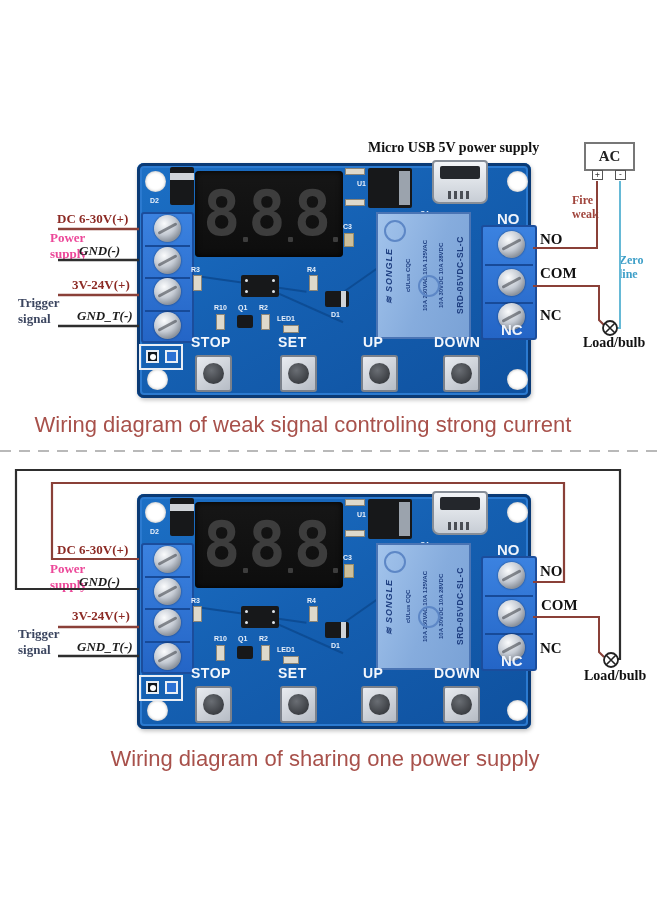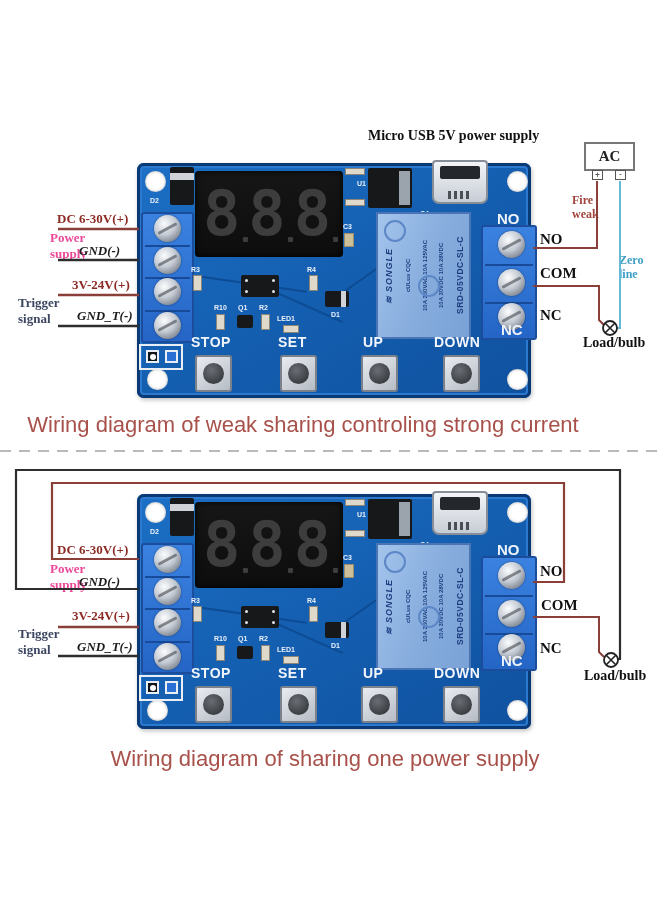--- a/index.html
+++ b/index.html
@@ -84,21 +84,21 @@
               background:radial-gradient(circle at 40% 35%,#6a6e74,#3c3f44 70%);}
 
   .trace{position:absolute;height:1.5px;background:#0d4c94;}
 </style>
 </head>
 <body>
 
 <div class="page">
 
   <div>
-    <div class="abs serifb usb-label" style="left:368px;top:128px;">Micro USB 5V power supply</div>
+    <div class="abs serifb usb-label" style="left:368px;top:140px;">Micro USB 5V power supply</div>
 
     <div class="pcb" style="top:163px;">
   <div class="abs hole" style="left:8px;top:8px;"></div>
   <div class="abs hole" style="left:370px;top:8px;"></div>
   <div class="abs hole" style="left:10px;top:206px;"></div>
   <div class="abs hole" style="left:370px;top:206px;"></div>
 
   <div class="trace" style="left:120px;top:140px;width:90px;transform:rotate(24deg);"></div>
   <div class="trace" style="left:200px;top:108px;width:70px;transform:rotate(-35deg);"></div>
   <div class="trace" style="left:60px;top:120px;width:110px;transform:rotate(8deg);"></div>
@@ -219,21 +219,21 @@
     <div class="abs serifb rlabel" style="left:540px;top:265px;">COM</div>
     <div class="abs serifb rlabel" style="left:540px;top:307px;">NC</div>
 
     <div class="abs acbox serifb" style="left:584px;top:142px;">AC</div>
     <div class="abs acterm" style="left:592px;top:170px;">+</div>
     <div class="abs acterm" style="left:615px;top:170px;">-</div>
     <div class="abs serifb small2 fire" style="left:572px;top:193px;width:30px;">Fire weak</div>
     <div class="abs serifb small2 zero" style="left:619px;top:253px;width:32px;">Zero line</div>
     <div class="abs serifb loadlbl" style="left:583px;top:335px;">Load/bulb</div>
 
-    <div class="abs cap" style="left:0;top:412px;width:606px;">Wiring diagram of weak sharing controling strong current</div>
+    <div class="abs cap" style="left:0;top:412px;width:606px;">Wiring diagram of weak signal controling strong current</div>
   </div>
 
   <div class="abs divider" style="left:0;top:450px;width:660px;"></div>
 
   <div>
     <div class="pcb" style="top:494px;">
   <div class="abs hole" style="left:8px;top:8px;"></div>
   <div class="abs hole" style="left:370px;top:8px;"></div>
   <div class="abs hole" style="left:10px;top:206px;"></div>
   <div class="abs hole" style="left:370px;top:206px;"></div>

